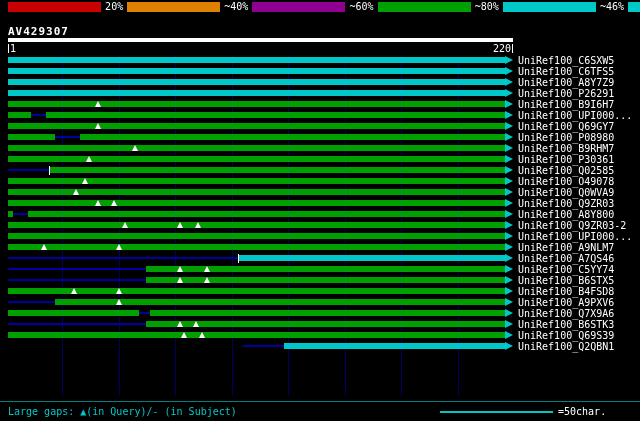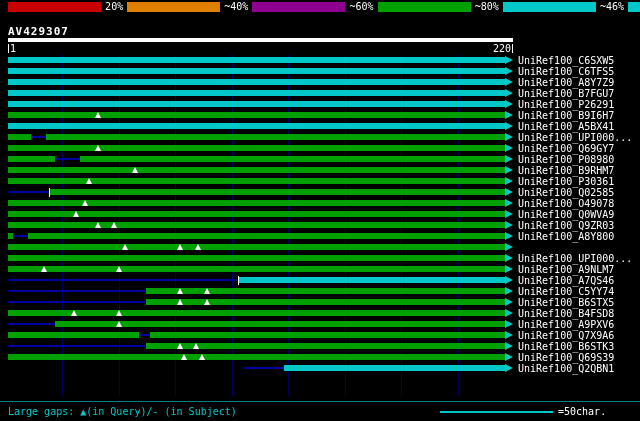--- a/index.html
+++ b/index.html
@@ -82,37 +82,27 @@
         <span class="hitlabel">UniRef100_C6TFS5</span>
       </div>
       <div class="row">
         <div class="seg" style="background: rgb(0, 200, 200); left: 8px; width: 497px;"></div>
         <div class="arrow" style="border-left: 8px solid rgb(0, 200, 200);"></div>
         <span class="hitlabel">UniRef100_A8Y7Z9</span>
       </div>
       <div class="row">
         <div class="seg" style="background: rgb(0, 200, 200); left: 8px; width: 497px;"></div>
         <div class="arrow" style="border-left: 8px solid rgb(0, 200, 200);"></div>
-        <span class="hitlabel">UniRef100_B7FGU7</span>
-      </div>
-      <div class="row">
-        <div class="seg" style="background: rgb(0, 200, 200); left: 8px; width: 497px;"></div>
-        <div class="arrow" style="border-left: 8px solid rgb(0, 200, 200);"></div>
         <span class="hitlabel">UniRef100_P26291</span>
       </div>
       <div class="row">
         <div class="seg" style="background: rgb(0, 160, 0); left: 8px; width: 497px;"></div>
         <div class="tri" style="left: 95.3636px;"></div>
         <div class="arrow" style="border-left: 8px solid rgb(0, 200, 200);"></div>
         <span class="hitlabel">UniRef100_B9I6H7</span>
-      </div>
-      <div class="row">
-        <div class="seg" style="background: rgb(0, 200, 200); left: 8px; width: 497px;"></div>
-        <div class="arrow" style="border-left: 8px solid rgb(0, 200, 200);"></div>
-        <span class="hitlabel">UniRef100_A5BX41</span>
       </div>
       <div class="row">
         <div class="seg" style="background: rgb(0, 160, 0); left: 8px; width: 22.5909px;"></div>
         <div class="seg line" style="background: rgb(0, 0, 160); left: 30.5909px; width: 15.8136px;"></div>
         <div class="seg" style="background: rgb(0, 160, 0); left: 46.4045px; width: 458.595px;"></div>
         <div class="arrow" style="border-left: 8px solid rgb(0, 200, 200);"></div>
         <span class="hitlabel">UniRef100_UPI000...</span>
       </div>
       <div class="row">
         <div class="seg" style="background: rgb(0, 160, 0); left: 8px; width: 497px;"></div>
@@ -171,20 +161,21 @@
         <div class="seg" style="background: rgb(0, 160, 0); left: 28.3318px; width: 476.668px;"></div>
         <div class="arrow" style="border-left: 8px solid rgb(0, 200, 200);"></div>
         <span class="hitlabel">UniRef100_A8Y800</span>
       </div>
       <div class="row">
         <div class="seg" style="background: rgb(0, 160, 0); left: 8px; width: 497px;"></div>
         <div class="tri" style="left: 122.473px;"></div>
         <div class="tri" style="left: 176.691px;"></div>
         <div class="tri" style="left: 194.764px;"></div>
         <div class="arrow" style="border-left: 8px solid rgb(0, 200, 200);"></div>
+        <span class="hitlabel">UniRef100_Q9ZR03-2</span>
       </div>
       <div class="row">
         <div class="seg" style="background: rgb(0, 160, 0); left: 8px; width: 497px;"></div>
         <div class="arrow" style="border-left: 8px solid rgb(0, 200, 200);"></div>
         <span class="hitlabel">UniRef100_UPI000...</span>
       </div>
       <div class="row">
         <div class="seg" style="background: rgb(0, 160, 0); left: 8px; width: 497px;"></div>
         <div class="tri" style="left: 41.1455px;"></div>
         <div class="tri" style="left: 115.695px;"></div>

